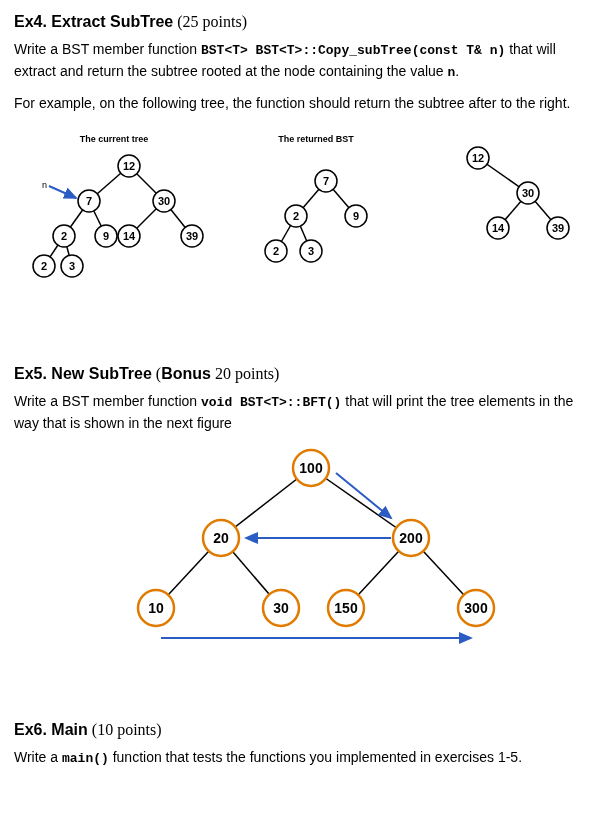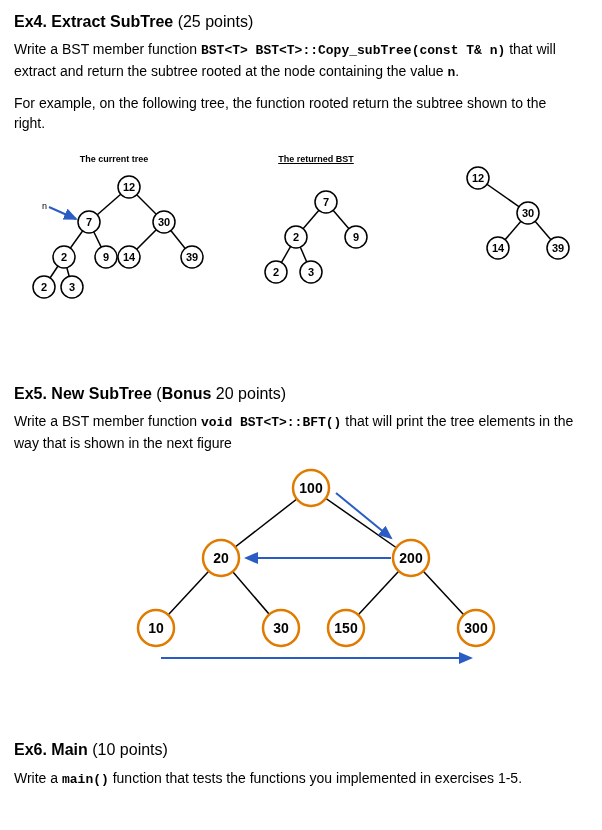--- a/index.html
+++ b/index.html
@@ -8,21 +8,21 @@
     color: #000;
     margin: 0;
     padding: 10px 14px;
     width: 574px;
     line-height: 1.45;
   }
   h2 {
     font-size: 16px;
     margin: 0 0 6px 0;
   }
-  h2 .regular { font-weight: normal; }
+  h2 .regular { font-weight: normal; font-family: Liberation Serif, serif; }
   p { margin: 4px 12px 10px 0; }
   code.inline {
     font-family: "Courier New", monospace;
     font-weight: bold;
     font-size: 13px;
   }
   .col-title {
     font-size: 9px;
     font-weight: bold;
     text-align: center;
@@ -48,21 +48,21 @@
 <h2>
   <span>Ex4. Extract SubTree</span><span class="regular"> (25 points)</span>
 </h2>
 
 <p>
   <span>Write a BST member function </span>
   <code class="inline">BST&lt;T&gt; BST&lt;T&gt;::Copy_subTree(const T&amp; n)</code>
   <span> that will extract and return the subtree rooted at the node containing the value </span><code class="inline">n</code><span>.</span>
 </p>
 
-<p>For example, on the following tree, the function rooted return the subtree shown to the right.</p>
+<p>For example, on the following tree, the function should return the subtree after to the right.</p>
 
 <div class="diagrams-row">
 
   <div class="diagram-block" style="width:200px;">
     <div class="col-title">The current tree</div>
     <svg width="200" height="150">
       <defs>
         <marker id="arrB" markerWidth="8" markerHeight="8" refX="6" refY="3" orient="auto">
           <path d="M0,0 L7,3 L0,6 Z" fill="#2a5cc4"></path>
         </marker>
@@ -94,21 +94,21 @@
         <text class="nlabel" x="115" y="90" font-size="11">14</text>
       <circle class="node" cx="178" cy="90" r="11"></circle>
         <text class="nlabel" x="178" y="90" font-size="11">39</text>
       <circle class="node" cx="30" cy="120" r="11"></circle>
         <text class="nlabel" x="30" y="120" font-size="11">2</text>
       <circle class="node" cx="58" cy="120" r="11"></circle>
         <text class="nlabel" x="58" y="120" font-size="11">3</text>
     </svg>
   </div>
 
-  <div class="diagram-block" style="width:150px;text-decoration:underline;">
+  <div class="diagram-block" style="width:150px;">
     <div class="col-title">The returned BST</div>
     <svg width="150" height="150">
       <line class="edge" x1="85" y1="35" x2="55" y2="70"></line>
       <line class="edge" x1="85" y1="35" x2="115" y2="70"></line>
       <line class="edge" x1="55" y1="70" x2="35" y2="105"></line>
       <line class="edge" x1="55" y1="70" x2="70" y2="105"></line>
       <circle class="node" cx="85" cy="35" r="11"></circle>
         <text class="nlabel" x="85" y="35" font-size="11">7</text>
       <circle class="node" cx="55" cy="70" r="11"></circle>
         <text class="nlabel" x="55" y="70" font-size="11">2</text>

